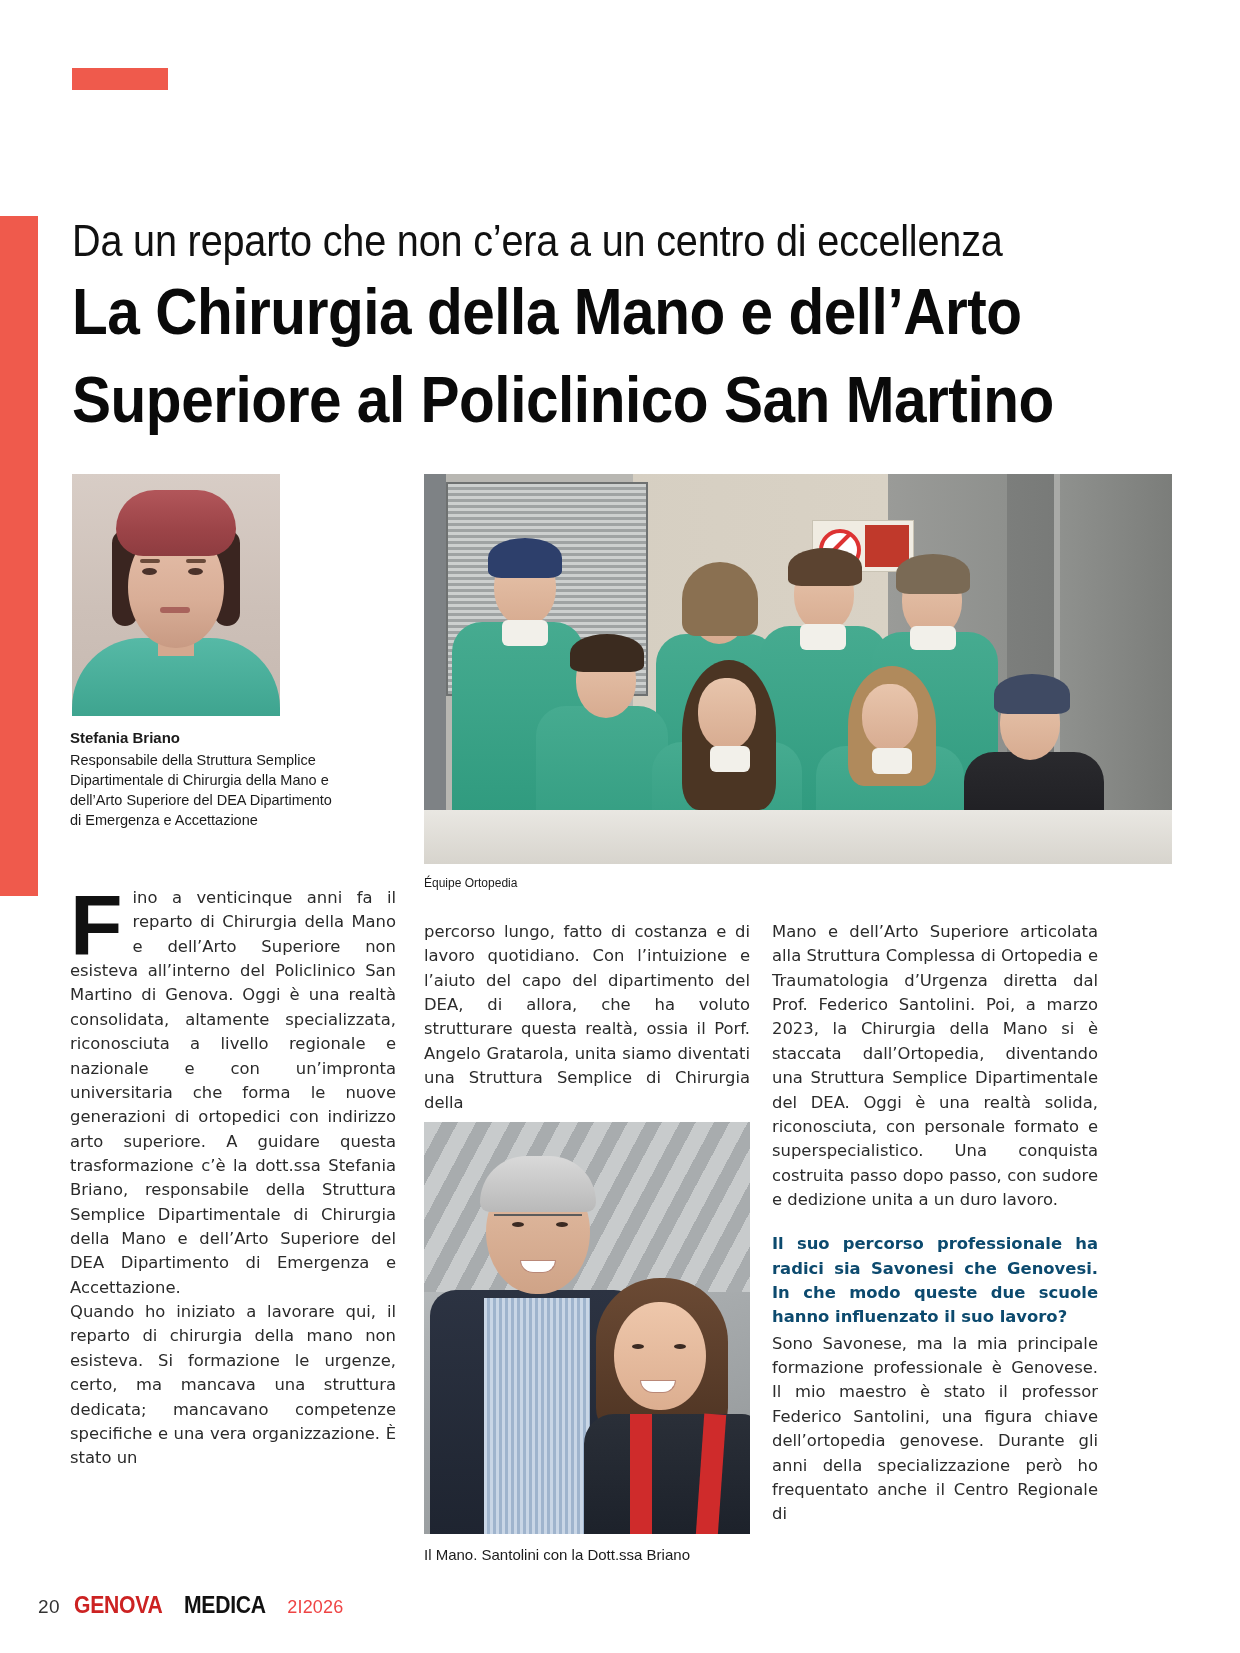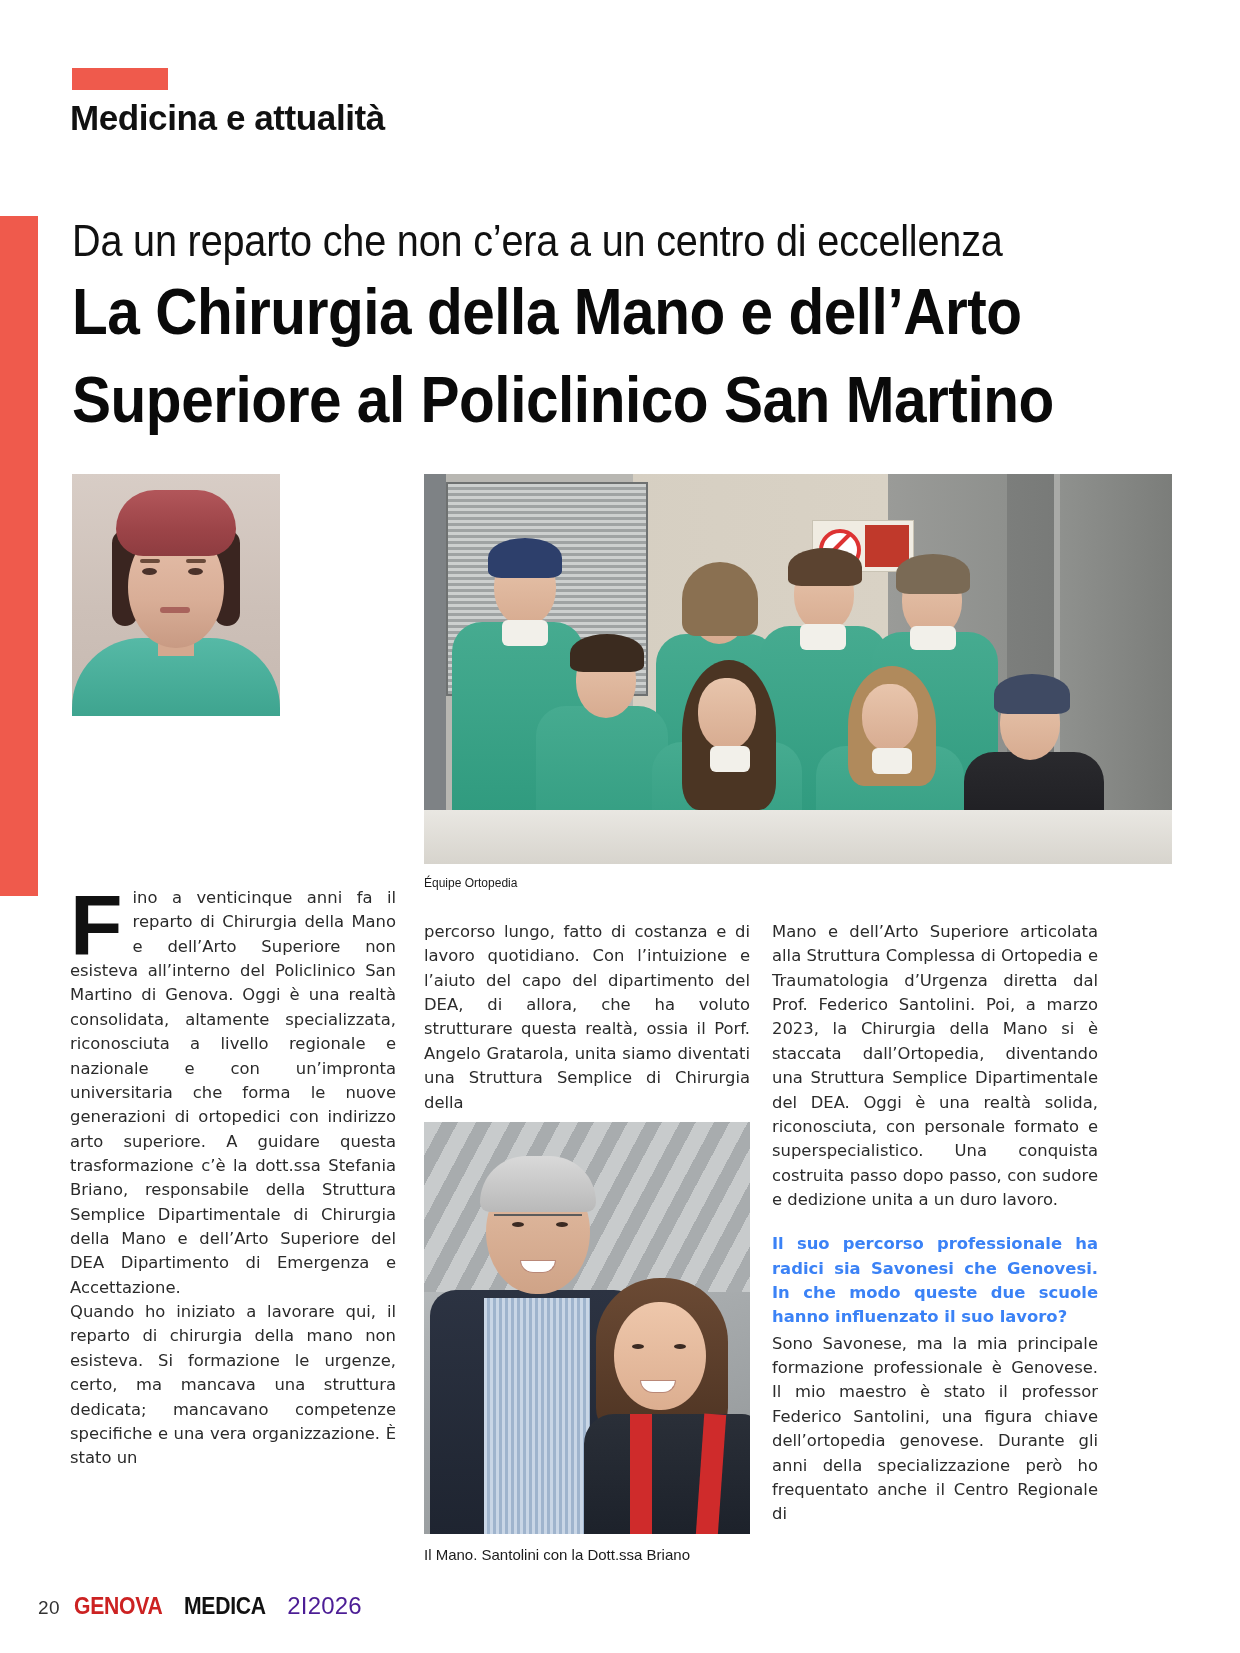--- a/index.html
+++ b/index.html
@@ -265,21 +265,21 @@
     font-size: 16.4px;
     line-height: 1.485;
     color: #2b2b2b;
     text-align: justify;
     text-justify: inter-word;
     hyphens: manual;
   }
   .col p { margin: 0 0 0 0; }
   .col .q {
     font-weight: bold;
-    color: #3b82f6;
+    color: #0c4a6e;
     display: block;
     margin-top: 20px;
     margin-bottom: 2px;
   }
 
   #col1 { left: 70px;  top: 886px;  width: 326px; }
   #col2 { left: 424px; top: 920px;  width: 326px; }
   #col3 { left: 772px; top: 920px;  width: 326px; }
 
   
@@ -394,34 +394,33 @@
   .footer .brand-b {
     font-weight: bold;
     font-size: 23px;
     color: #111;
     letter-spacing: -0.3px;
     transform: scaleX(0.92);
     transform-origin: left bottom;
     display: inline-block;
   }
   .footer .issue {
-    font-size: 24px;
-    color: #4c1d95;
+    font-size: 18px;
+    color: #ef4444;
     letter-spacing: 0.2px;
   }
 </style>
 </head>
 <body>
 
 <div class="page">
 
   <div class="left-accent"></div>
 
   <div class="kicker-rule"></div>
-  <div class="kicker-title">Medicina e attualità</div>
 
   <div class="overline">Da un reparto che non c’era a un centro di eccellenza</div>
   <div class="headline">
     <span>La Chirurgia della Mano e dell’Arto</span>
     <span>Superiore al Policlinico San Martino</span>
   </div>
 
   <div class="portrait">
     <div class="bg"></div>
     <div class="scrub"></div>
@@ -430,20 +429,27 @@
     <div class="hair-r"></div>
     <div class="face"></div>
     <div class="cap"></div>
     <div class="brow l"></div>
     <div class="brow r"></div>
     <div class="eye l"></div>
     <div class="eye r"></div>
     <div class="mouth"></div>
   </div>
 
+  <div class="portrait-caption">
+    <span class="nm">Stefania Briano</span>
+    <span class="rl">Responsabile della Struttura Semplice</span>
+    <span class="rl">Dipartimentale di Chirurgia della Mano e</span>
+    <span class="rl">dell’Arto Superiore del DEA Dipartimento</span>
+    <span class="rl">di Emergenza e Accettazione</span>
+  </div>
 
   <div class="team-photo">
     <div class="tp-wall"></div>
     <div class="tp-blinds"></div>
     <div class="tp-sign">
       <div class="circ"></div>
         <div class="red"></div>
     </div>
     <div class="tp-door"></div>
 

